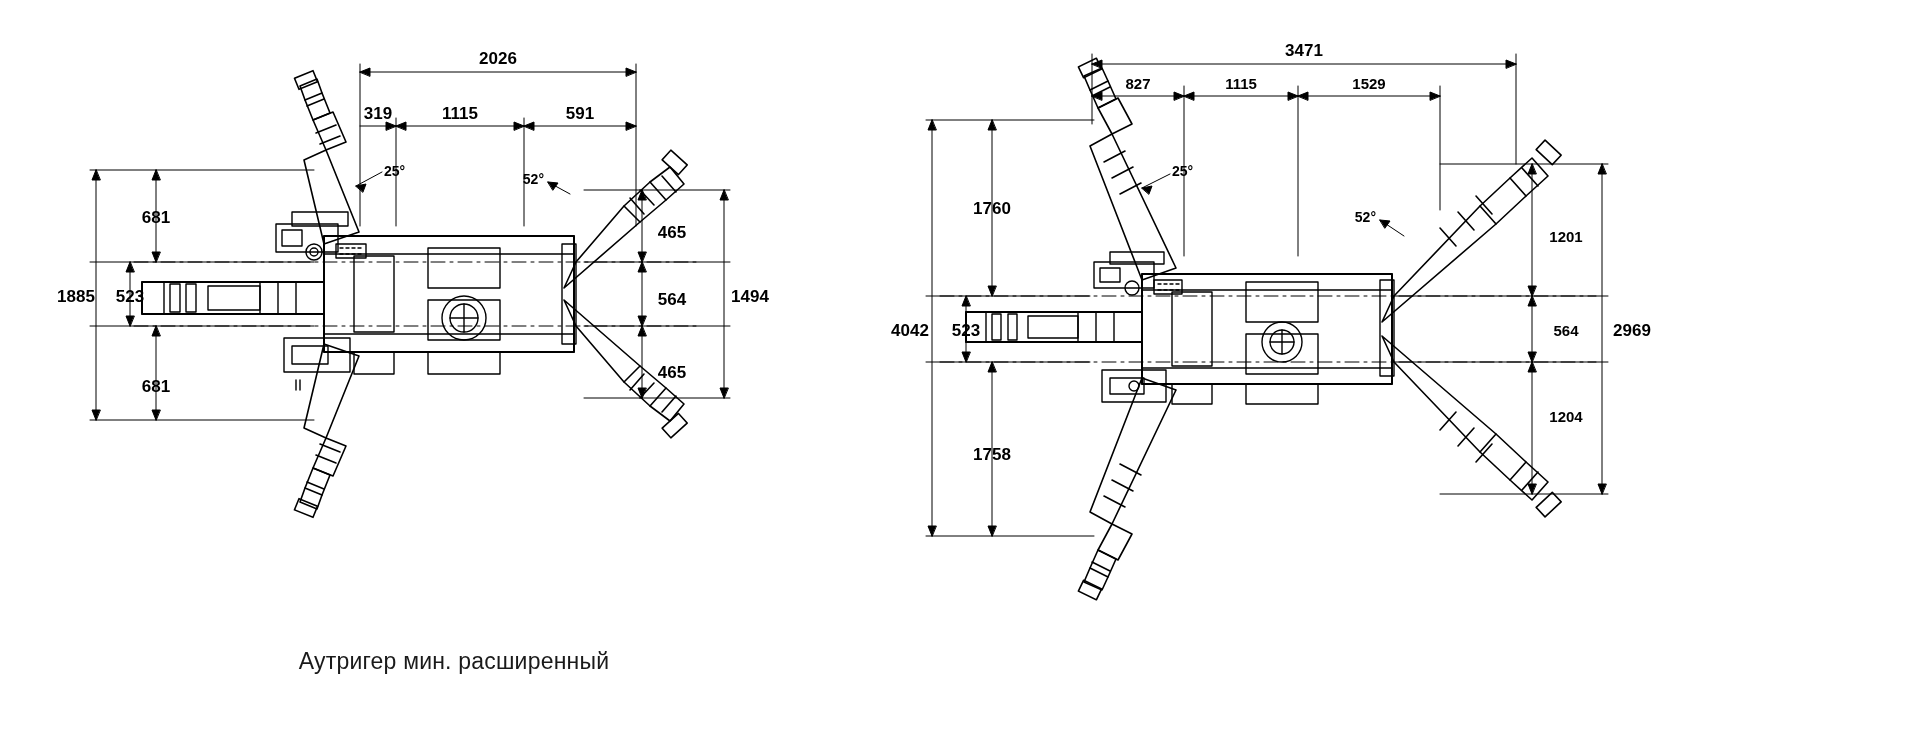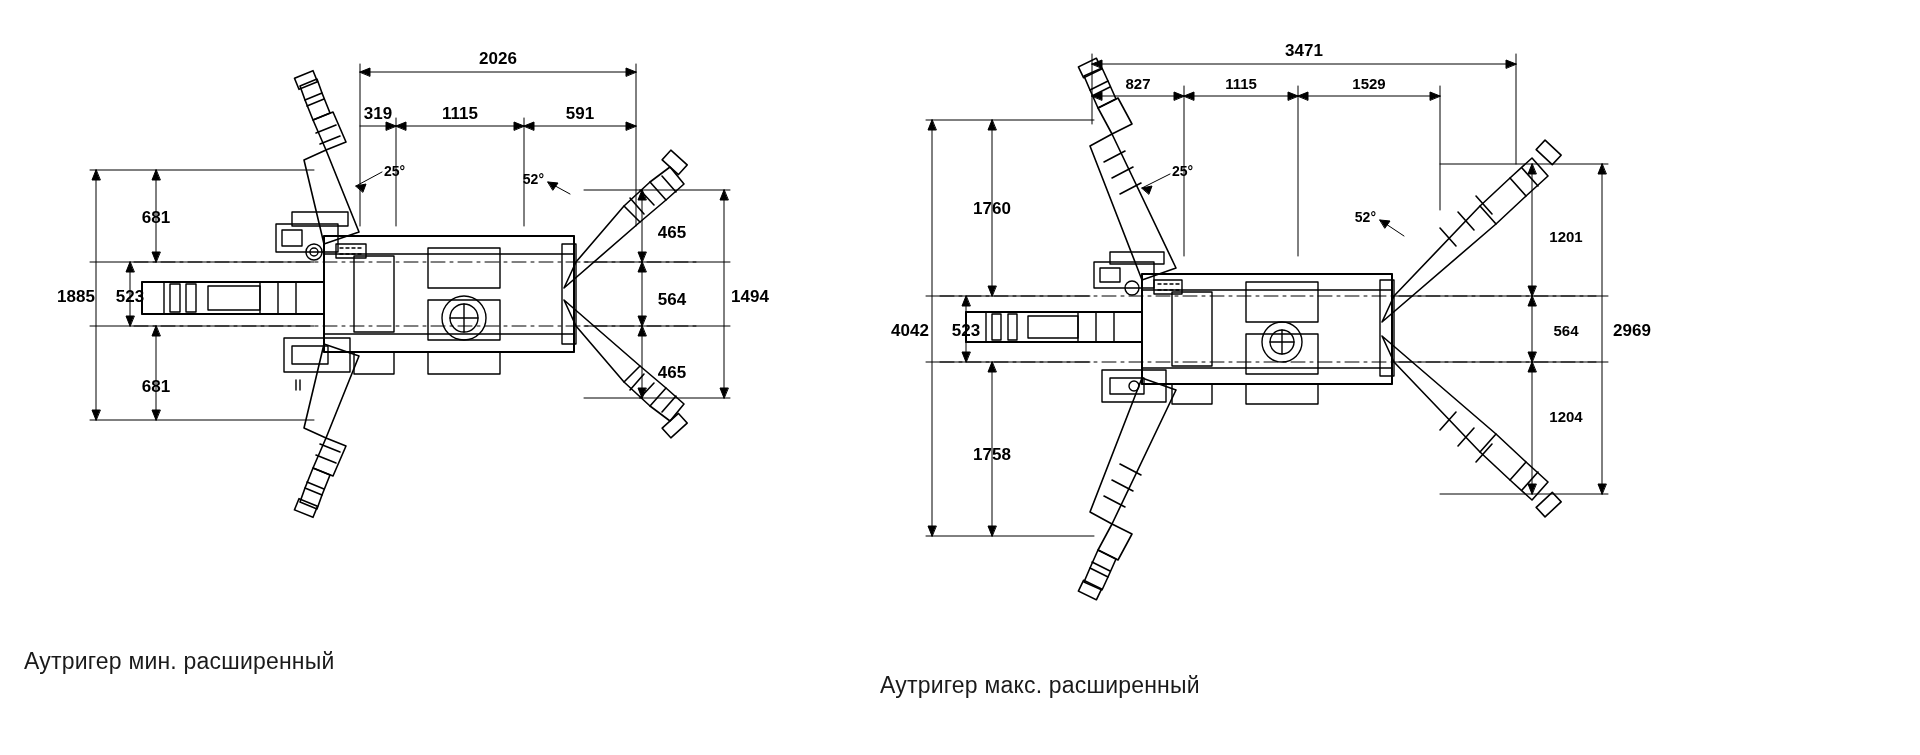--- a/index.html
+++ b/index.html
@@ -33,21 +33,21 @@
     left: 0;
     top: 0;
     width: 860px;
     height: 640px;
   }
   .caption {
     position: absolute;
     top: 648px;
     left: 0;
     width: 860px;
-    text-align: left;
+    text-align: center;
     font-size: 23px;
     letter-spacing: 0.2px;
     color: #1a1a1a;
   }
   svg { display: block; }
   .dimtext {
     font-family: "Liberation Sans", sans-serif;
     font-size: 17px;
     font-weight: bold;
     fill: #000;
@@ -414,16 +414,15 @@
 
       <text class="dimtext small" x="686" y="218" text-anchor="middle">1201</text>
       <text class="dimtext small" x="686" y="312" text-anchor="middle">564</text>
       <text class="dimtext small" x="686" y="398" text-anchor="middle">1204</text>
       <text class="dimtext" x="752" y="312" text-anchor="middle">2969</text>
 
       <text class="angtext" x="292" y="152" text-anchor="start">25°</text>
       <text class="angtext" x="496" y="198" text-anchor="end">52°</text>
     </svg>
 
-    <div class="caption">Аутригер макс. расширенный</div>
   </div>
 
 </div>
 
 </body></html>

